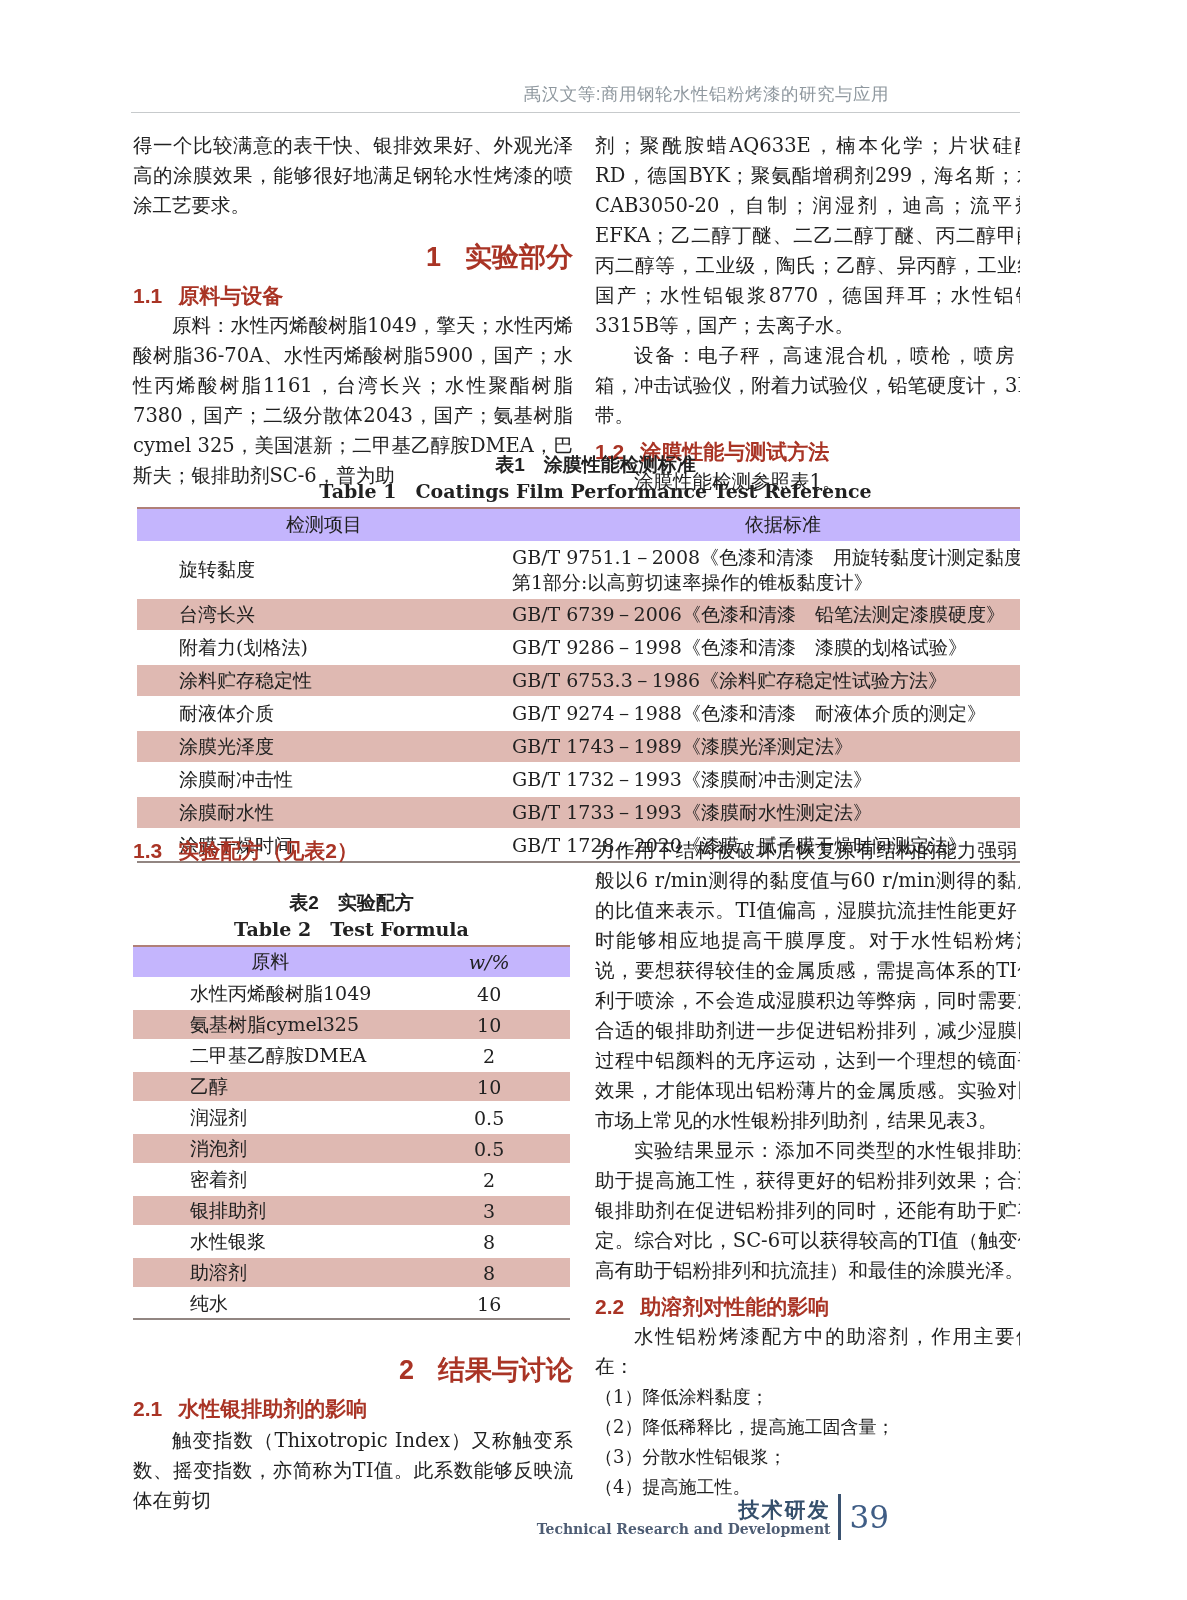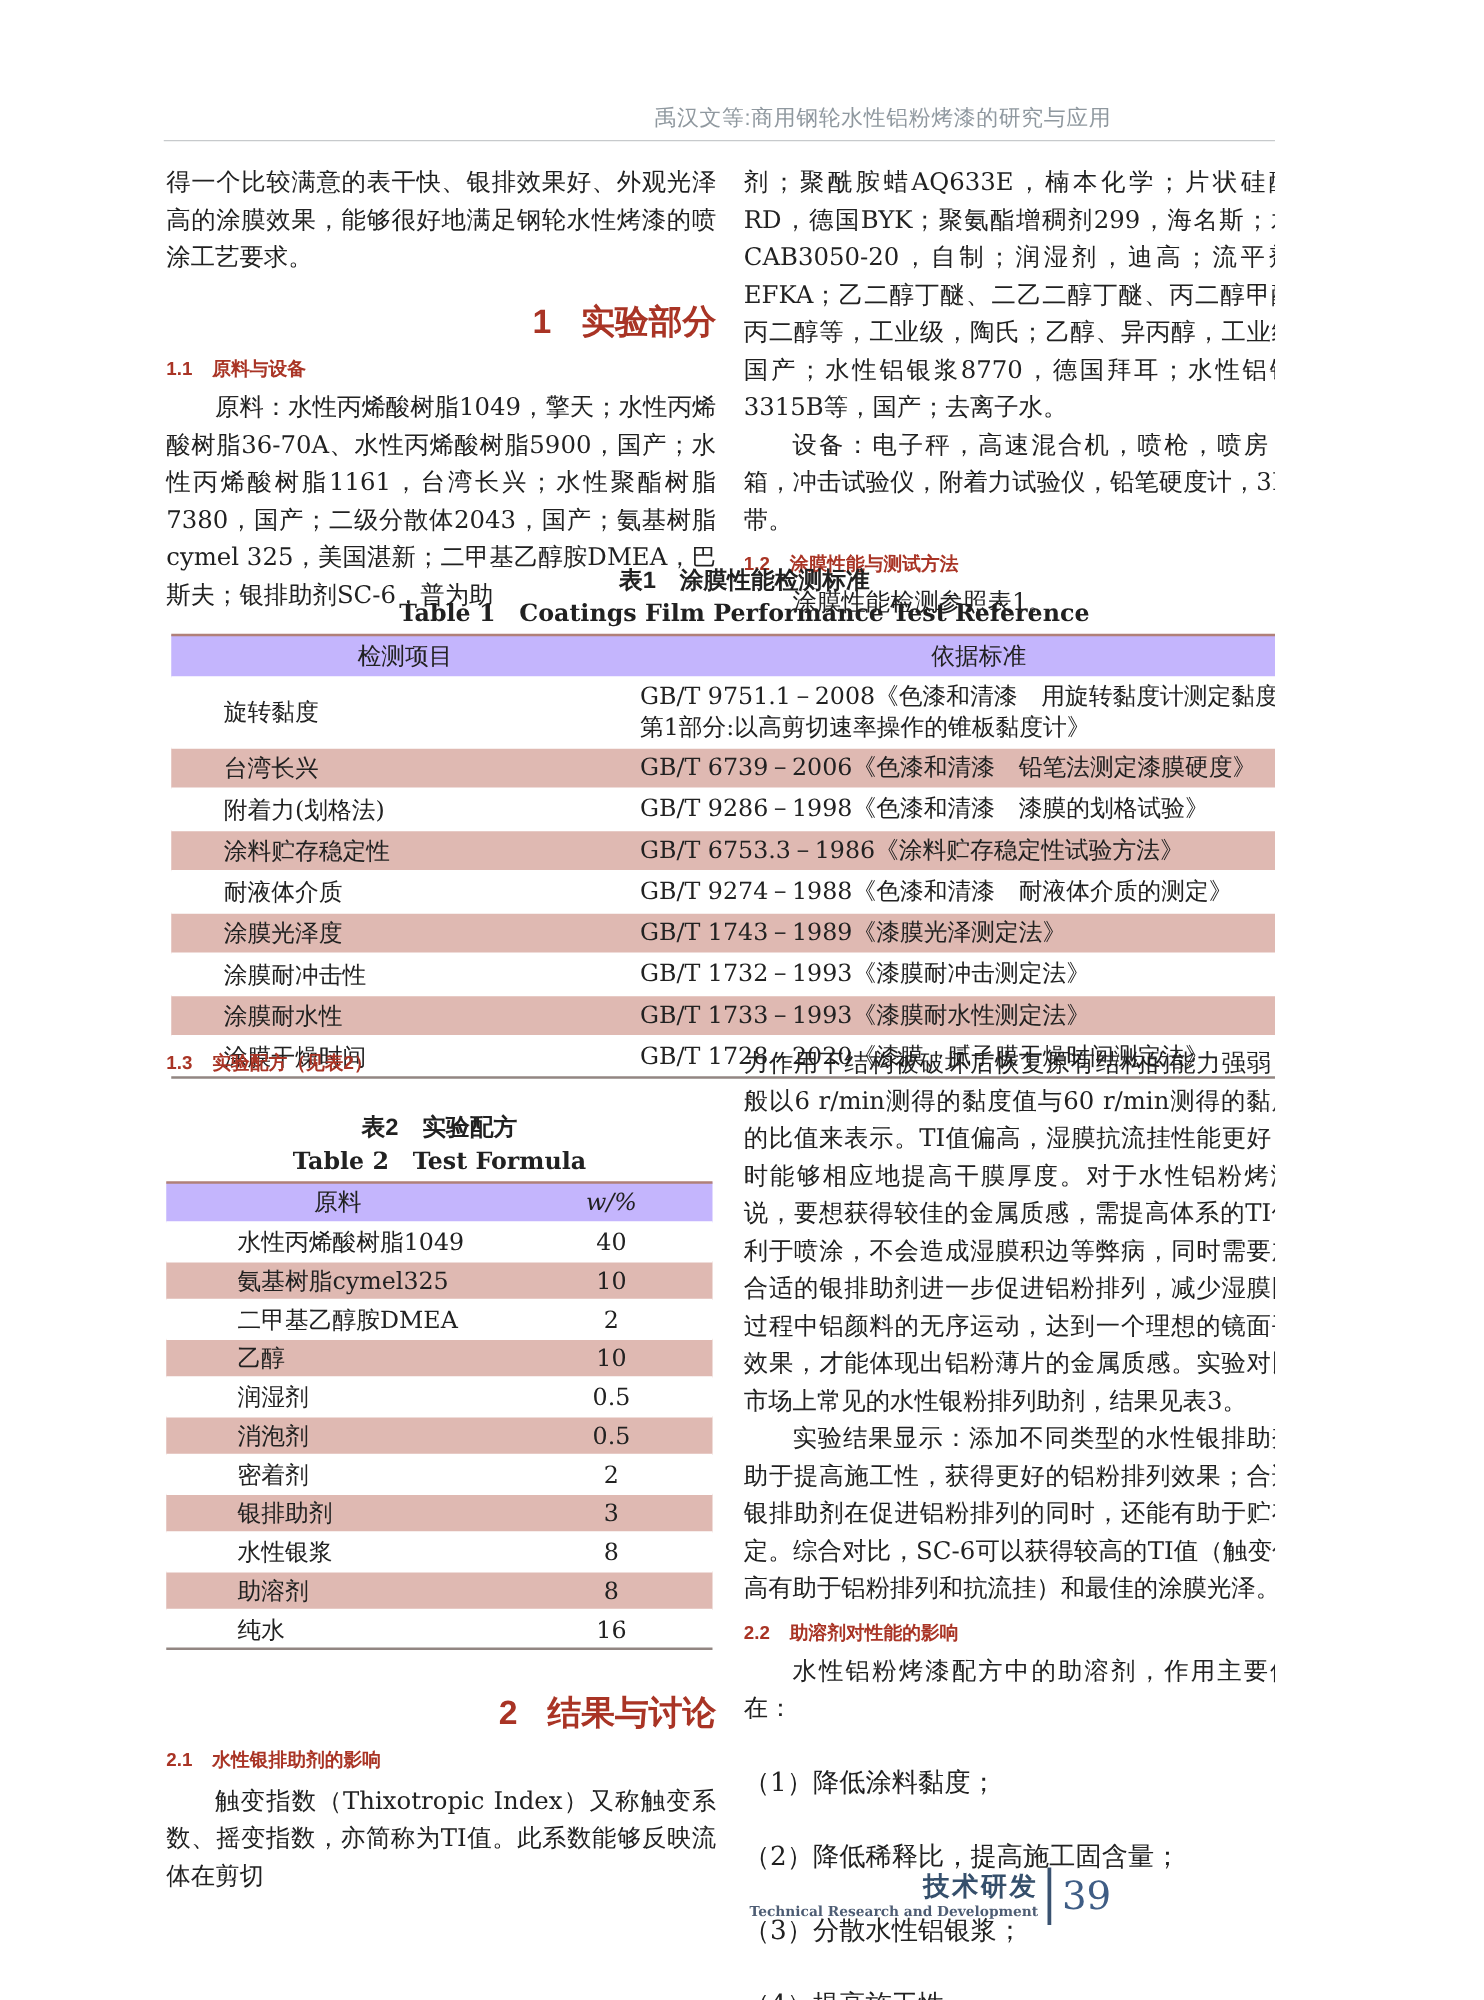--- a/index.html
+++ b/index.html
@@ -23,21 +23,21 @@
   .topcols{position:absolute;top:131px;left:133px;width:924px;display:flex;}
   .botcols{position:absolute;top:836px;left:133px;width:924px;display:flex;}
   .col-l{width:440px;margin-right:22px;flex:none;}
   .col-r{width:462px;flex:none;}
 
   p.body{margin:0;font-size:19.5px;line-height:30px;text-align:justify;}
   p.indent{text-indent:2em;}
   h2.sec{margin:18px 0 0 0;font-family:"Liberation Sans",sans-serif;font-weight:bold;
          color:#a93425;font-size:27px;line-height:36px;text-align:right;}
   h3.sub{margin:6px 0 0 0;font-family:"Liberation Sans",sans-serif;font-weight:bold;
-         color:#a93425;font-size:15px;line-height:30px;}
+         color:#a93425;font-size:21px;line-height:30px;}
   h2.sec .num{margin-right:24px;}
   h3.sub .num{margin-right:16px;}
 
   
   .tblwrap{position:absolute;}
   .tbl-title-cn{text-align:center;font-family:"Liberation Sans",sans-serif;font-weight:bold;
                 font-size:19px;line-height:26px;}
   .tbl-title-en{text-align:center;font-weight:bold;font-size:19px;line-height:26px;}
   table{border-collapse:collapse;width:100%;font-size:19px;margin-top:3px;}
   th{font-weight:normal;background:#c4b5fd;border-top:2px solid #b08078;border-bottom:2px solid #ffffff;}
@@ -59,28 +59,28 @@
   .t2wrap{margin-top:24px;width:437px;}
   .t2 th{height:28px;}
   .t2 td{height:27px;}
   .t2 .c1{width:63%;padding-left:57px;text-align:left;}
   .t2 th.c1{padding-left:0;text-align:center;}
   .t2 .c2{text-align:center;}
   .t2 th.c2{font-style:italic;font-family:"DejaVu Serif","Liberation Serif",serif;}
 
   
   ul.points{list-style:none;margin:0;padding:0;}
-  ul.points li{font-size:21px;line-height:30px;text-align:left;margin-top:29px;}
+  ul.points li{font-size:18px;line-height:30px;text-align:left;}
 
   
   .footer{position:absolute;top:1494px;right:131px;display:flex;align-items:center;}
   .footer .label{text-align:right;}
   .footer .label .cn{font-family:"Liberation Sans",sans-serif;font-weight:bold;
                      font-size:21px;line-height:24px;color:#354f6b;letter-spacing:2px;}
-  .footer .label .en{font-size:11px;line-height:15px;color:#4e5d74;font-weight:bold;}
+  .footer .label .en{font-size:14px;line-height:15px;color:#4e5d74;font-weight:bold;}
   .footer .bar{width:3px;height:46px;background:#3a5270;margin:0 9px 0 7px;}
   .footer .num{font-size:31px;color:#3f5d85;}
 </style>
 </head>
 <body>
 
 <div class="page">
 
   <div class="running-head">禹汉文等:商用钢轮水性铝粉烤漆的研究与应用</div>
   <div class="head-rule"></div>

